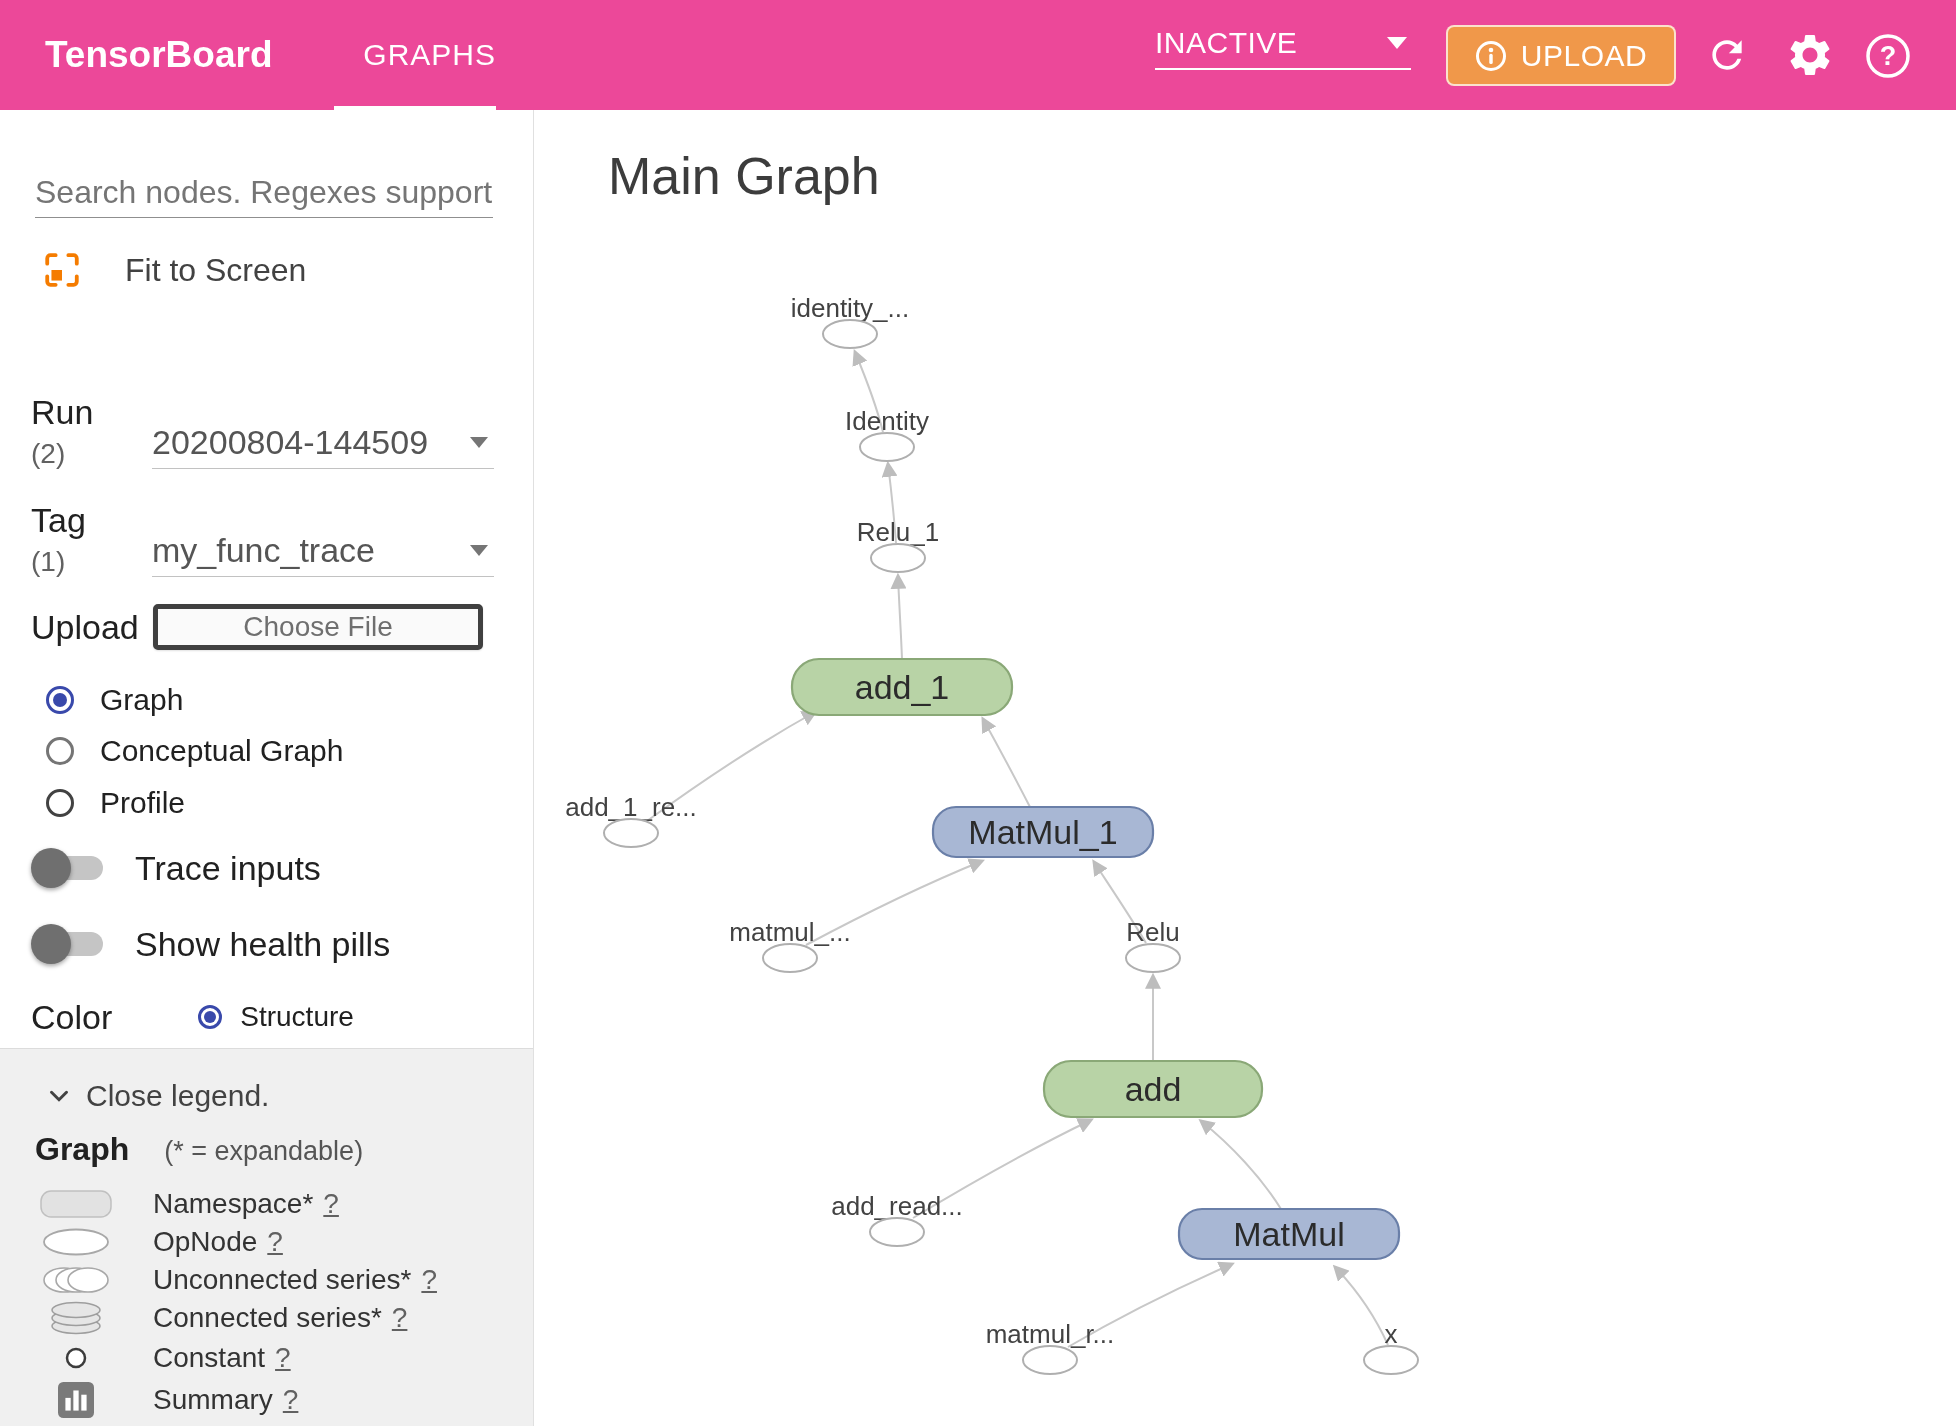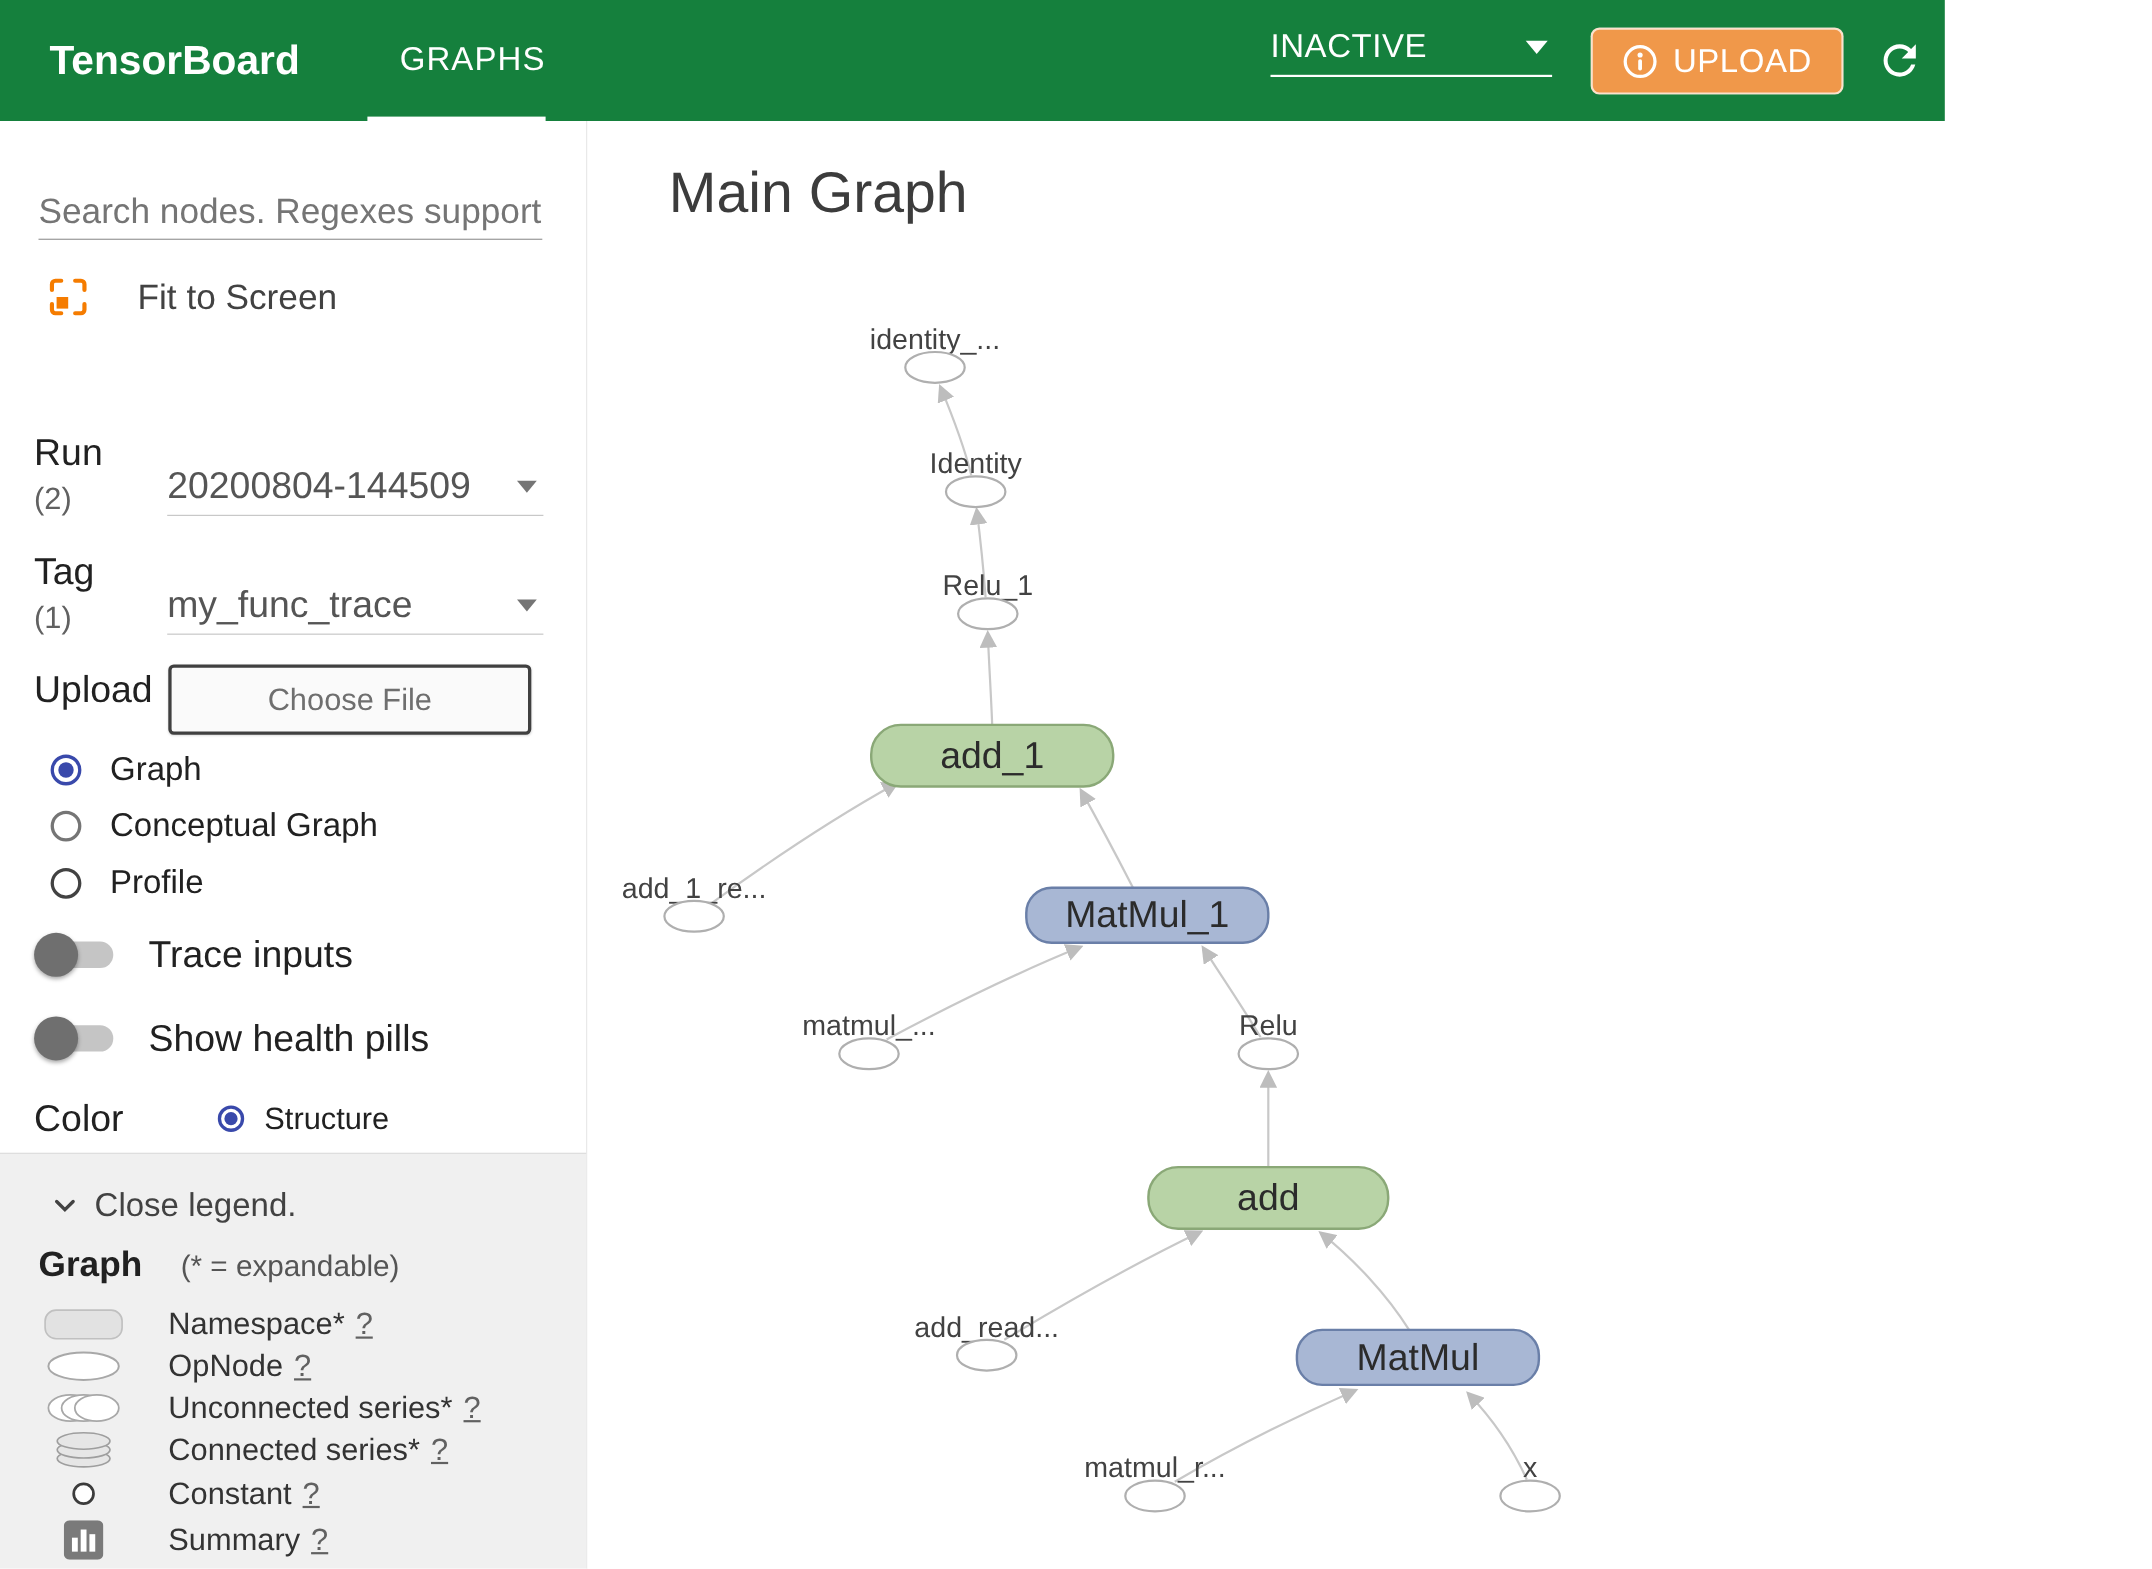--- a/index.html
+++ b/index.html
@@ -1,20 +1,20 @@
 <!DOCTYPE html>
 <html><head>
 <meta charset="utf-8">
 <style>
   * { margin:0; padding:0; box-sizing:border-box; }
   html,body { width:1956px; height:1426px; overflow:hidden; background:#fff;
               font-family:"Liberation Sans", sans-serif; }
 
   
-  header { position:absolute; left:0; top:0; width:1768px; height:110px; background:#15803d; }
+  header { position:absolute; left:0; top:0; width:1956px; height:110px; background:#ec4899; }
   .logo { position:absolute; left:45px; top:0; height:110px; line-height:110px;
           color:#fff; font-size:37px; font-weight:600; }
   .tab { position:absolute; left:334px; top:0; width:162px; height:110px;
          display:flex; align-items:center; justify-content:flex-end;
          color:#fff; font-size:30px; font-weight:500; letter-spacing:1px; cursor:pointer; }
   .tab-underline { position:absolute; left:334px; bottom:0; width:162px; height:4px; background:#fff; }
   .status-dd { position:absolute; left:1155px; top:18px; width:256px; height:52px;
                display:flex; align-items:center; border-bottom:2px solid #fff;
                color:#fff; font-size:30px; font-weight:500; letter-spacing:.5px; cursor:pointer; }
   .caret-white { width:0; height:0; border-left:10px solid transparent; border-right:10px solid transparent;
@@ -36,22 +36,22 @@
   .tool-row { position:absolute; left:43px; height:48px; display:flex; align-items:center; gap:44px;
               background:none; border:none; cursor:pointer; }
   .tool-row .lbl { font-size:32px; color:#424242; }
   .field-label { position:absolute; left:31px; font-size:34px; color:#212121; }
   .field-count { position:absolute; left:31px; font-size:28px; color:#616161; }
   .dd-control { position:absolute; left:152px; width:342px; height:52px; border-bottom:1px solid #c2c2c2;
                 display:flex; align-items:center; cursor:pointer;margin-top:24px; }
   .dd-control .val { font-size:34px; color:#555; }
   .caret-gray { width:0; height:0; border-left:9px solid transparent; border-right:9px solid transparent;
                 border-top:11px solid #757575; margin-left:auto; margin-right:6px; }
-  .choose-file { position:absolute; left:153px; top:494px; width:330px; height:64px;
-                 background:#fafafa; border:3px solid #404040; border-radius:5px;
+  .choose-file { position:absolute; left:153px; top:494px; width:330px; height:46px;
+                 background:#fafafa; border:5px solid #404040; border-radius:5px;
                  box-shadow:0 1px 2px rgba(0,0,0,.12); font-size:28px; color:#6f6f6f;
                  font-family:"Liberation Sans", sans-serif; cursor:pointer; }
   .radio-row { position:absolute; left:46px; height:40px; display:flex; align-items:center; gap:26px; cursor:pointer; }
   .radio { width:28px; height:28px; border-radius:50%; border:3px solid #757575; position:relative; flex:0 0 auto; }
   .radio.checked { border-color:#3949ab; }
   .radio.checked::after { content:""; position:absolute; inset:4px; border-radius:50%; background:#3949ab; }
   .radio.small { width:24px; height:24px; }
   .radio.small.checked::after { inset:3px; }
   .radio-lbl { font-size:30px; color:#212121; }
   .toggle-row { position:absolute; left:31px; height:44px; display:flex; align-items:center; gap:24px; cursor:pointer; }

